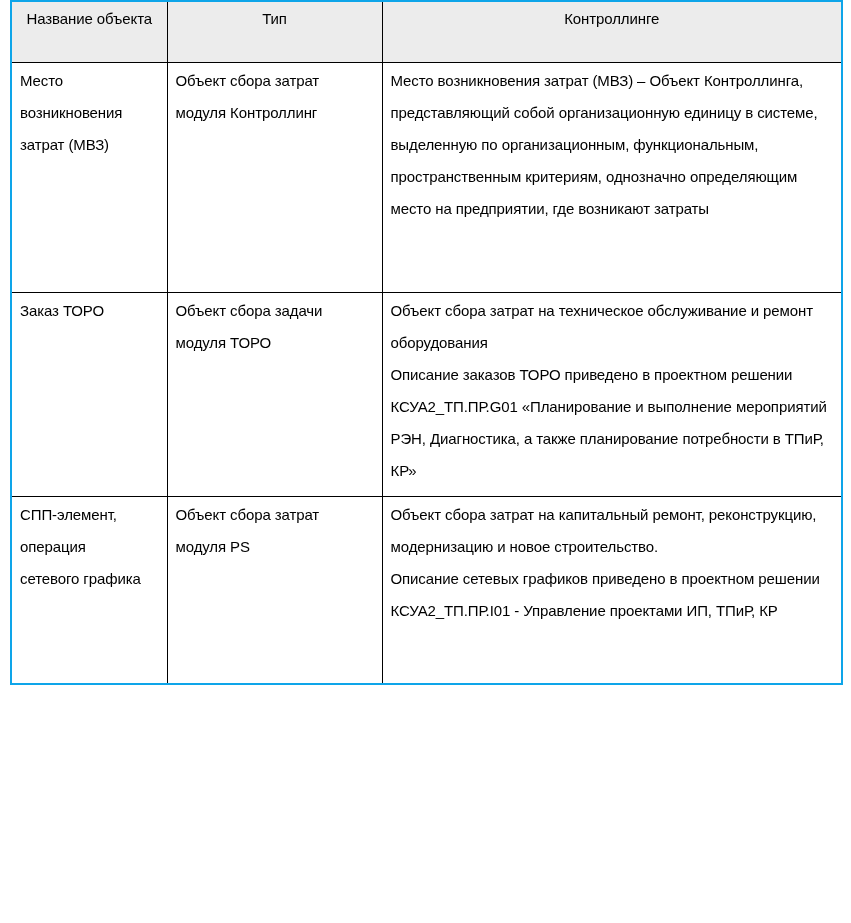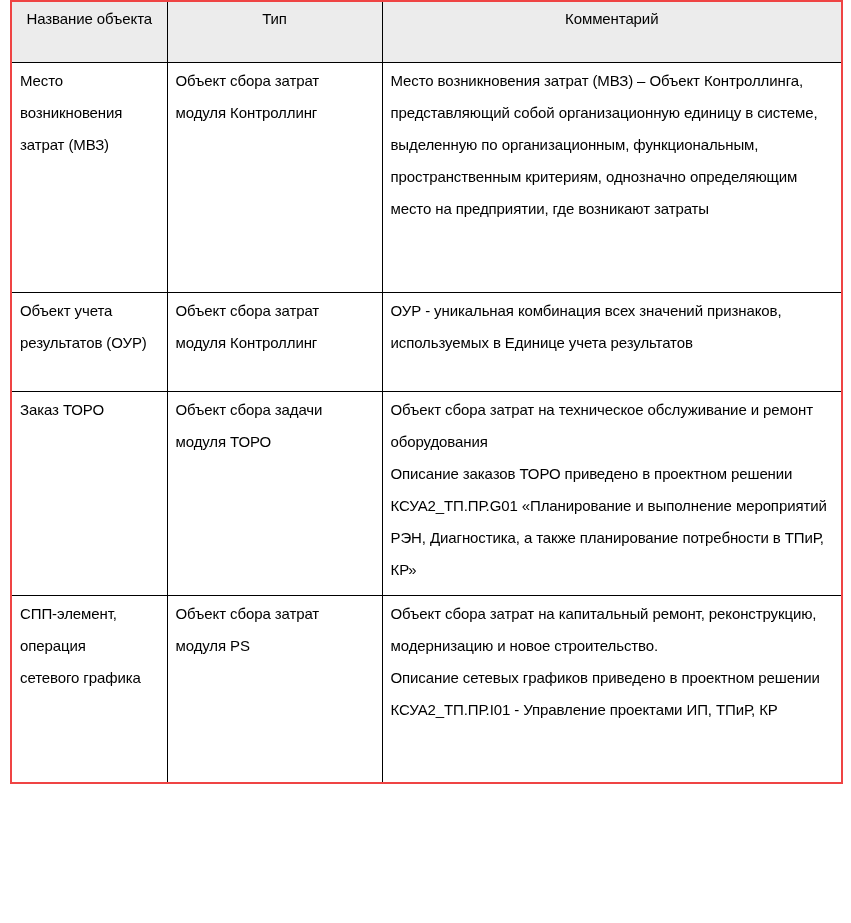--- a/index.html
+++ b/index.html
@@ -17,21 +17,21 @@
     padding: 8px 8px 5px 8px;
     max-width: 845px;
     letter-spacing: -0.1px;
   }
 
   table.data-table {
     border-collapse: collapse;
     table-layout: fixed;
     margin-left: 10px;
     width: 831px;
-    border: 2px solid #ef4444;
+    border: 2px solid #0ea5e9;
   }
   col.c1 { width: 156px; }
   col.c2 { width: 215px; }
   col.c3 { width: 460px; }
 
   th, td {
     border: 1px solid #000000;
     vertical-align: top;
     font-size: 15px;
     line-height: 32px;
@@ -59,36 +59,29 @@
   <table class="data-table">
     <colgroup>
       <col class="c1">
       <col class="c2">
       <col class="c3">
     </colgroup>
     <thead>
       <tr>
         <th>Название объекта</th>
         <th>Тип</th>
-        <th>Комментарий</th>
+        <th>Контроллинге</th>
       </tr>
     </thead>
     <tbody id="table-body">
         <tr style="height: 230px;">
           <td class="name-cell">Место возникновения затрат (МВЗ)</td>
           <td class="type-cell">Объект сбора затрат модуля Контроллинг</td>
           <td class="comment-cell">
             <p>Место возникновения затрат (МВЗ) – Объект Контроллинга, представляющий собой организационную единицу в системе, выделенную по организационным, функциональным, пространственным критериям, однозначно определяющим место на предприятии, где возникают затраты</p>
-          </td>
-        </tr>
-        <tr style="height: 99px;">
-          <td class="name-cell">Объект учета результатов (ОУР)</td>
-          <td class="type-cell">Объект сбора затрат модуля Контроллинг</td>
-          <td class="comment-cell">
-            <p>ОУР - уникальная комбинация всех значений признаков, используемых в Единице учета результатов</p>
           </td>
         </tr>
         <tr style="height: 204px;">
           <td class="name-cell">Заказ ТОРО</td>
           <td class="type-cell">Объект сбора задачи модуля ТОРО</td>
           <td class="comment-cell">
             <p>Объект сбора затрат на техническое обслуживание и ремонт оборудования</p>
             <p>Описание заказов ТОРО приведено в проектном решении КСУА2_ТП.ПР.G01 «Планирование и выполнение мероприятий РЭН, Диагностика, а также планирование потребности в ТПиР, КР»</p>
           </td>
         </tr>

